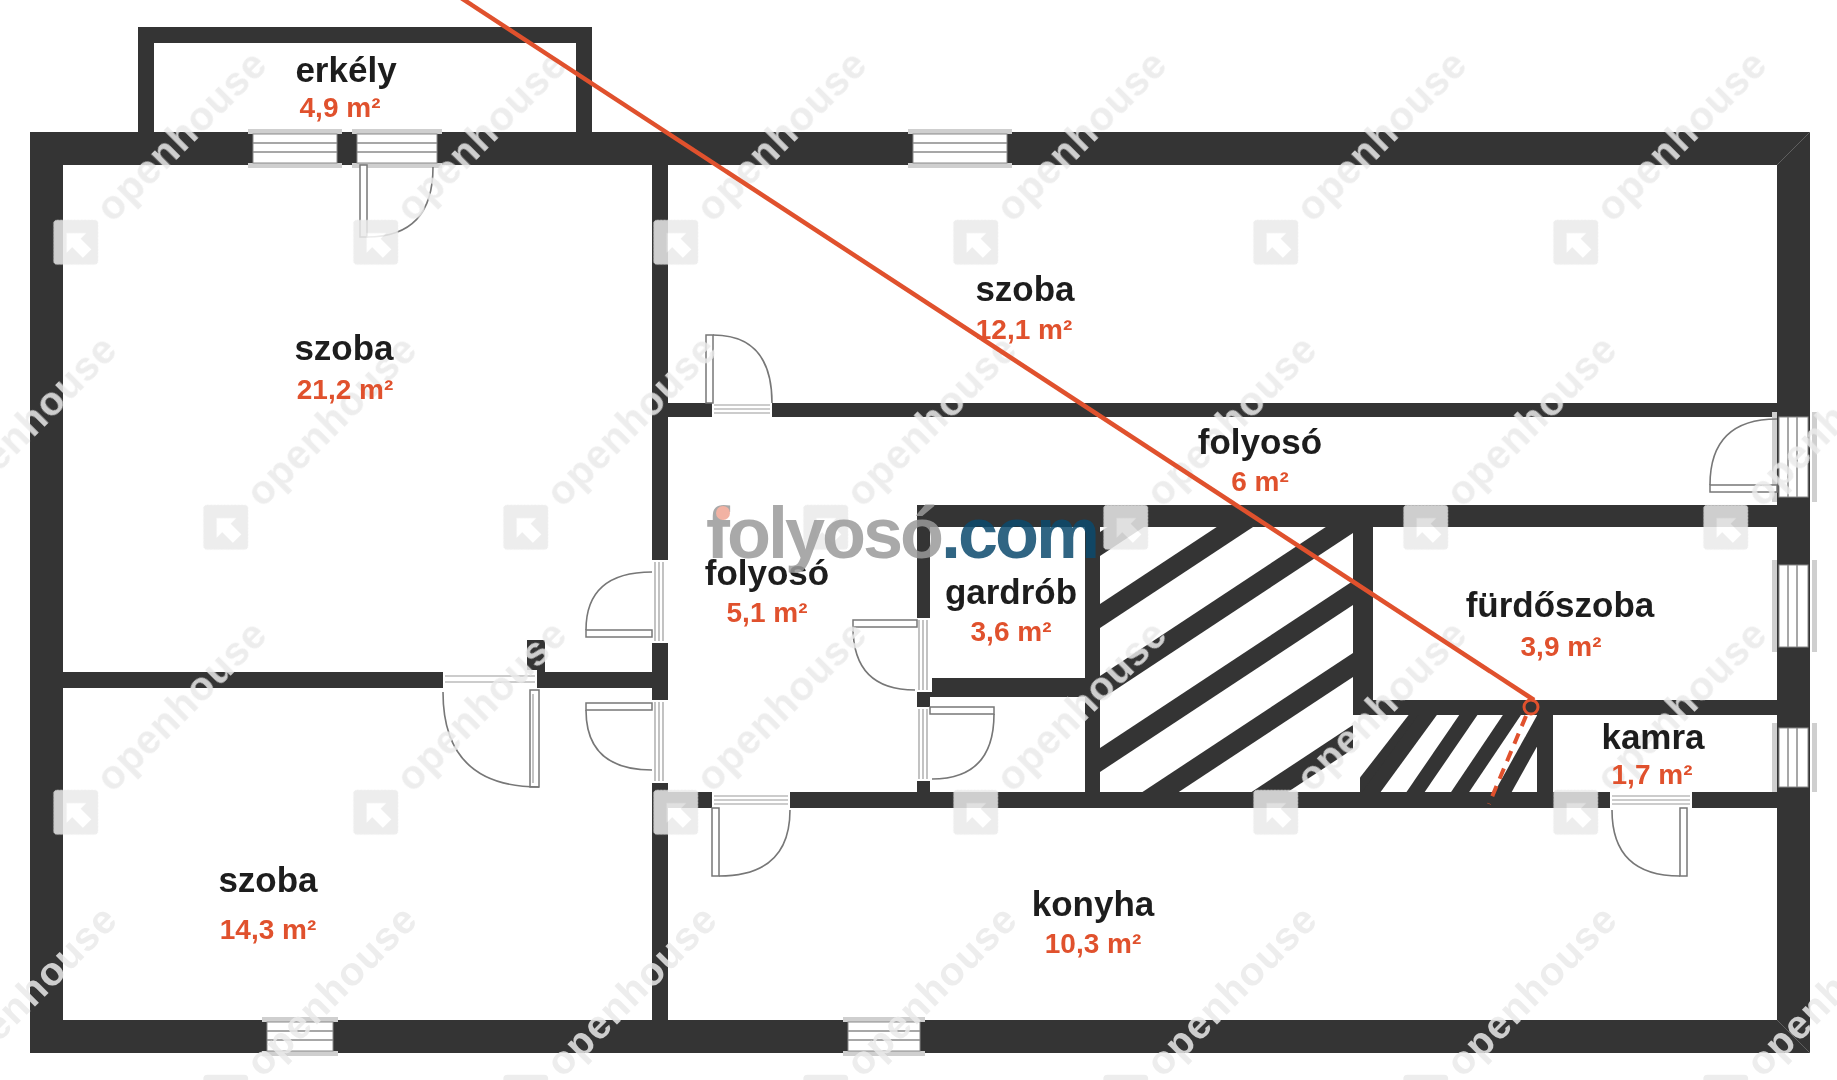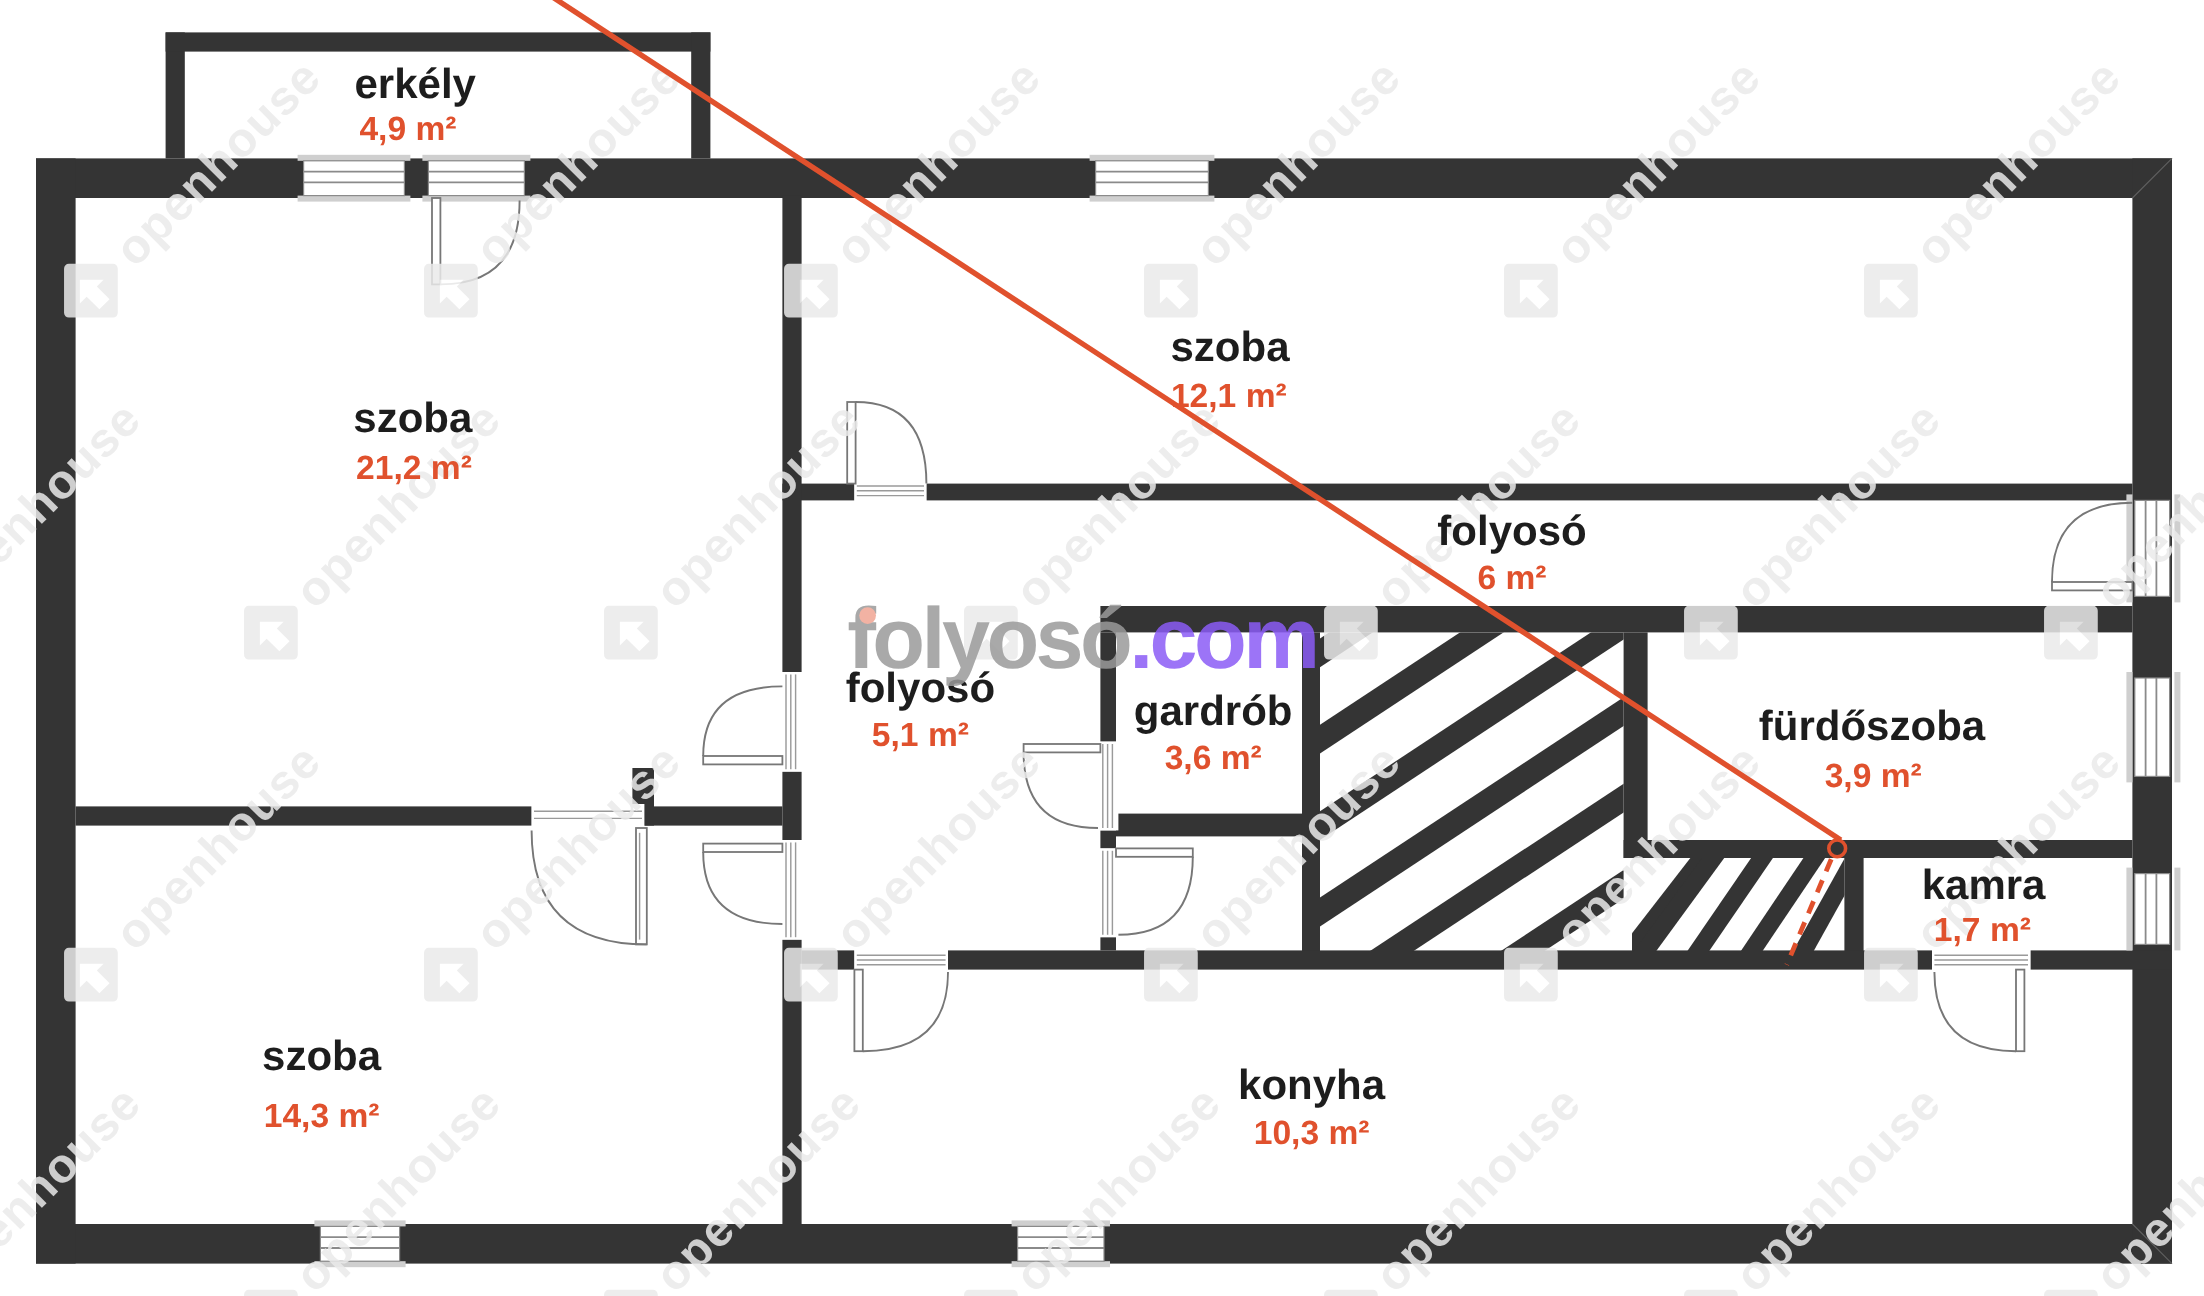--- a/index.html
+++ b/index.html
@@ -18,21 +18,21 @@
   .orange{stroke:#e0512d;fill:none;}
   .room-name{font-size:35px;font-weight:bold;fill:#1d1d1d;text-anchor:middle;}
   .room-area{font-size:28px;font-weight:bold;fill:#e0512d;text-anchor:middle;}
   .tile-txt{font-size:40px;font-weight:bold;fill:#eaeaea;letter-spacing:1px;}
   .tile-shape{fill:#eaeaea;}
   .tile-arrow{fill:#ffffff;}
   .brand{position:absolute;left:706px;top:492px;font-size:72px;font-weight:bold;
          letter-spacing:-3px;color:#9b9b9b;opacity:.85;white-space:nowrap;}
   .brand .dot{position:absolute;left:10px;top:14px;width:14px;height:14px;border-radius:50%;
          background:#f0a593;}
-  .brand .accent{color:#8b5cf6;margin-top:44px;}
+  .brand .accent{color:#0c4a6e;margin-top:44px;}
 </style>
 </head>
 <body>
 
 <div class="stage">
 <svg width="1837" height="1080" viewBox="0 0 1837 1080">
 
   <defs>
     <clipPath id="clip-stair-up">
           <rect x="1100" y="527" width="253" height="266"></rect>

